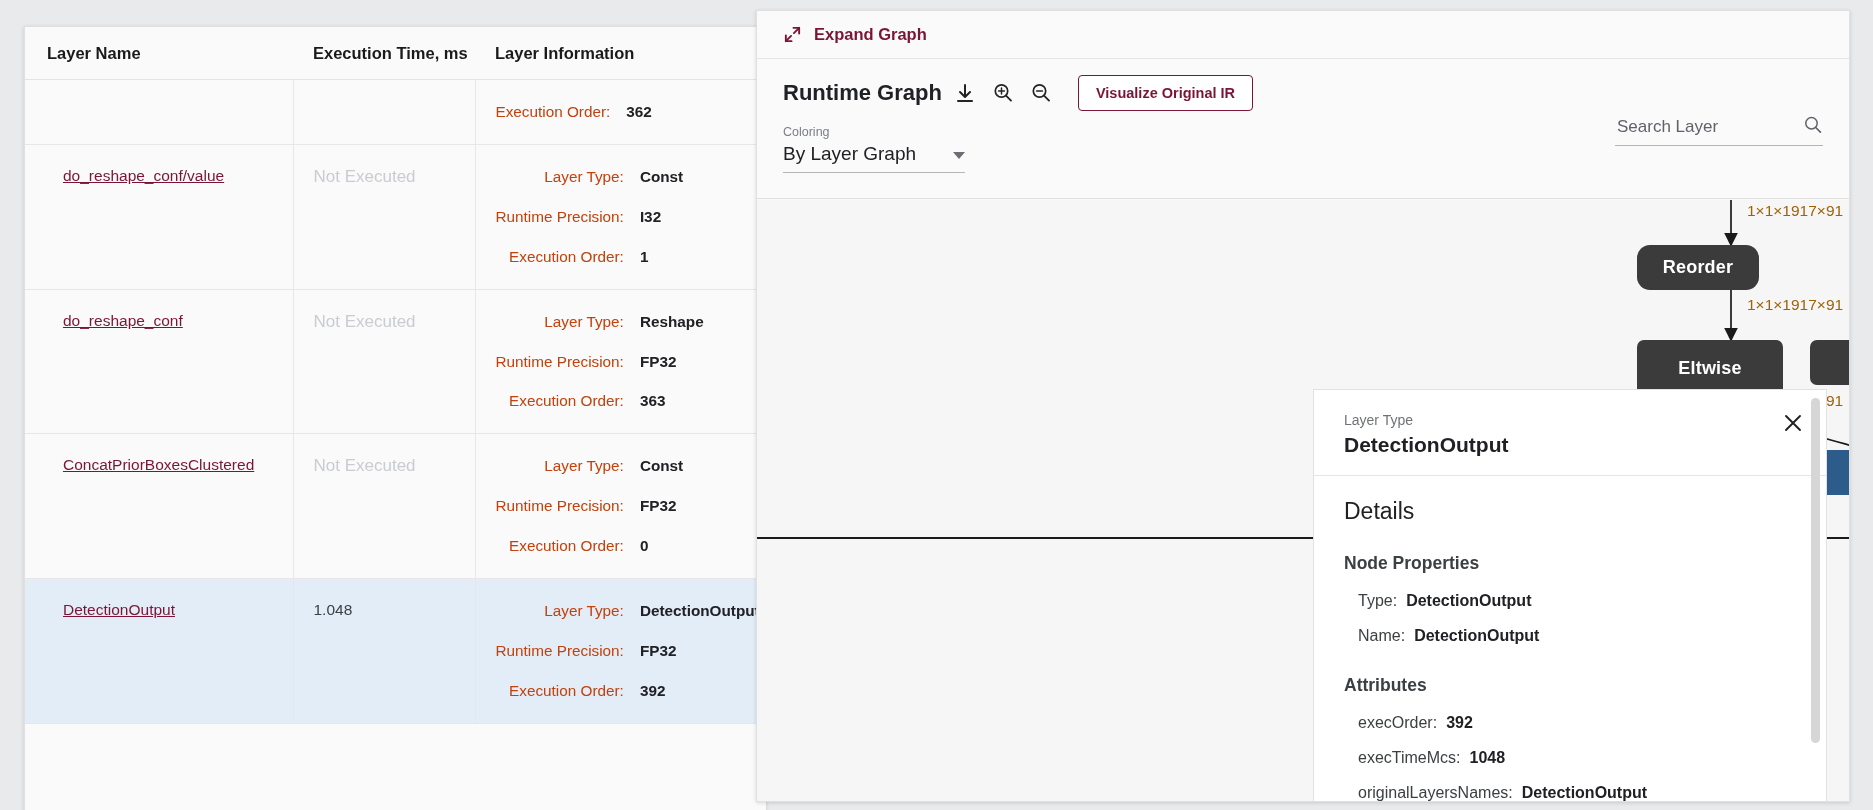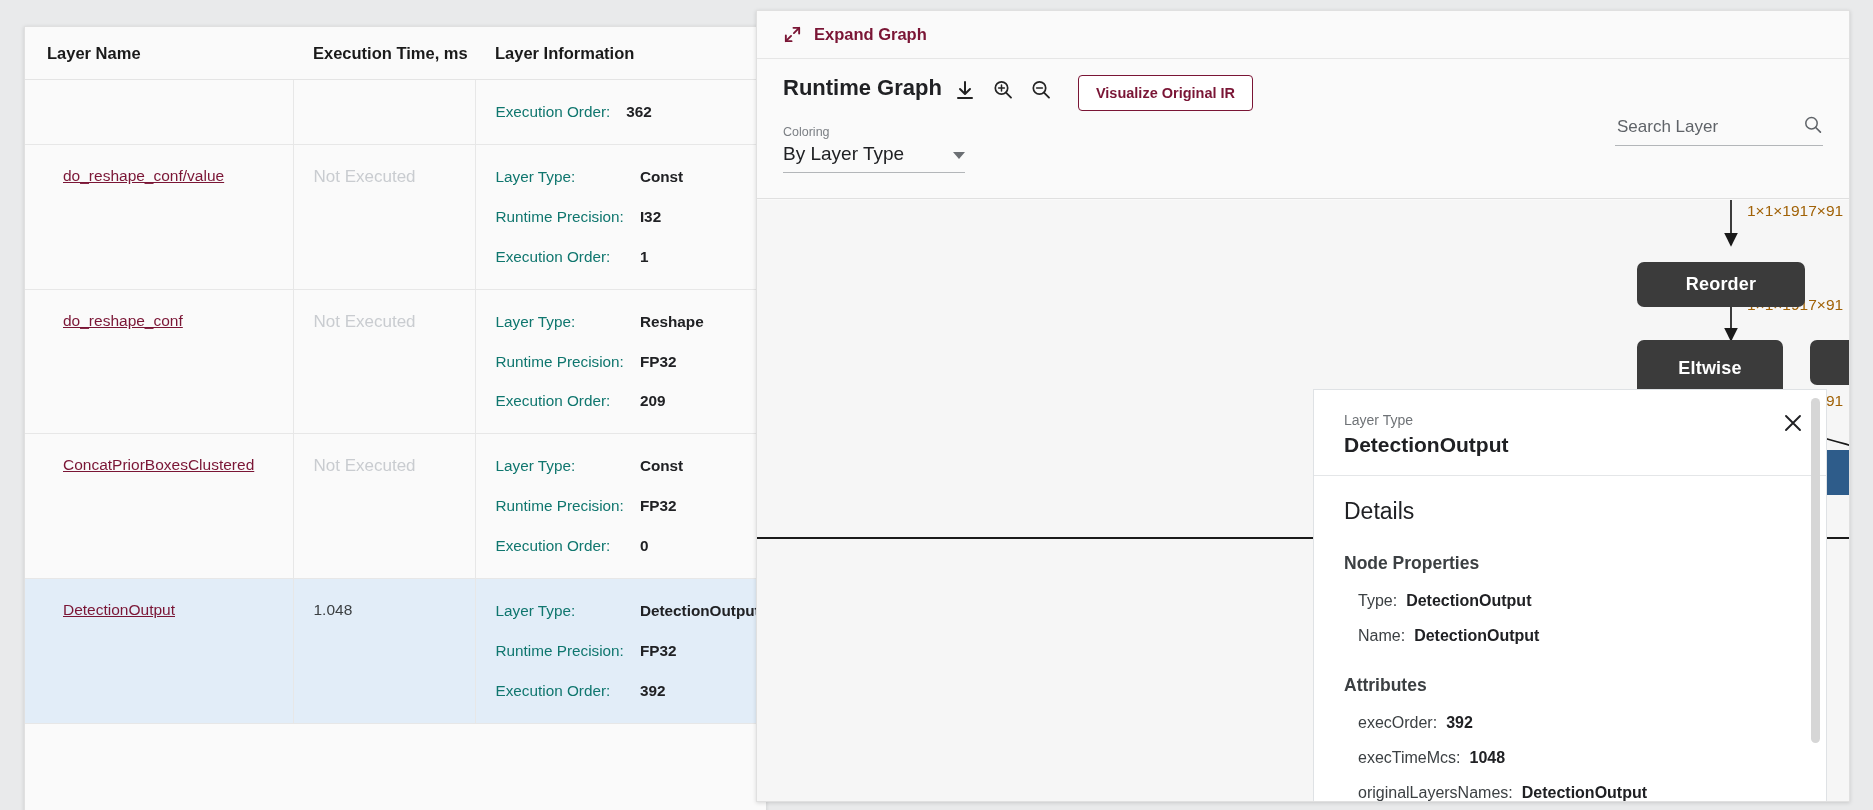--- a/index.html
+++ b/index.html
@@ -64,21 +64,21 @@
   .exec-time { color: #3c4043; font-size: 15.5px; }
   .info-grid { display: table; width: 100%; }
   .info-row { display: table-row; }
   .info-k, .info-v {
     display: table-cell;
     padding-bottom: 20px;
     font-size: 15.3px;
     line-height: 1.3;
     vertical-align: top;
   }
-  .info-k { color: #0f766e; white-space: nowrap; padding-right: 16px; width: 1%; }
+  .info-k { color: #c2410c; white-space: nowrap; padding-right: 16px; width: 1%; text-align: right; }
   .info-v { color: #202124; font-weight: bold; }
   .info-row:last-child .info-k, .info-row:last-child .info-v { padding-bottom: 0; }
   .info-k.wrapk { white-space: normal; width: 74px; }
 
   
   .graph-panel {
     position: absolute;
     left: 756px; top: 10px;
     width: 1094px; height: 792px;
     background: #fafafa;
@@ -100,21 +100,21 @@
   }
   .expand-ico { width: 19px; height: 19px; display: block; }
 
   .toolbar {
     position: relative;
     height: 140px;
     background: #fafafa;
     border-bottom: 1px solid #e0e0e0;
     padding: 16px 26px 0 26px;
   }
-  .tb-top { display: flex; gap: 8px; }
+  .tb-top { display: flex; align-items: center; gap: 8px; }
   .tb-title { font-size: 22px; font-weight: bold; color: #202124; }
   .ico-btn { cursor: pointer; display: flex; align-items: center; justify-content: center; width: 30px; height: 30px; }
   .vis-ir-btn {
     margin-left: 14px;
     border: 1px solid #7a1535;
     color: #7a1535;
     background: #fff;
     border-radius: 4px;
     padding: 9px 17px;
     font-size: 14.5px;
@@ -280,21 +280,21 @@
               <div class="info-row">
                 <span class="info-k">Layer Type:</span>
                 <span class="info-v">Reshape</span>
               </div>
               <div class="info-row">
                 <span class="info-k">Runtime Precision:</span>
                 <span class="info-v">FP32</span>
               </div>
               <div class="info-row">
                 <span class="info-k">Execution Order:</span>
-                <span class="info-v">209</span>
+                <span class="info-v">363</span>
               </div>
             </div>
           </td>
         </tr>
 
         <tr>
           <td>
             <span class="layer-link">ConcatPriorBoxesClustered</span>
           </td>
           <td class="vline">
@@ -388,21 +388,21 @@
             <path d="M6.6 9 L12.4 9" stroke="#232323" stroke-width="1.5" stroke-linecap="round"></path>
           </svg>
         </span>
 
         <button class="vis-ir-btn">Visualize Original IR</button>
       </div>
 
       <div class="coloring-wrap">
         <div class="coloring-label">Coloring</div>
         <div class="coloring-sel">
-          <span class="coloring-val">By Layer Type</span>
+          <span class="coloring-val">By Layer Graph</span>
           <span class="caret"></span>
         </div>
       </div>
 
       <div class="search-wrap">
         <div class="search-row">
           <input class="search-input" type="text" placeholder="Search Layer" style="">
           <span>
             <svg width="20" height="20" viewBox="0 0 20 20">
               <circle cx="8.5" cy="8.3" r="5.7" fill="none" stroke="#5f6368" stroke-width="1.5"></circle>
@@ -436,21 +436,21 @@
 
         <path d="M 0 338 L 1110 338" stroke="#1a1a1a" stroke-width="1.9" fill="none" marker-end="url(#ah)"></path>
 
         <path d="M 1222 365 L 1222 425" stroke="#1a1a1a" stroke-width="1.7" fill="none" marker-end="url(#ah)"></path>
       </svg>
 
       <span class="edge-label" style="left:990px; top:2px;">1×1×1917×91</span>
       <span class="edge-label" style="left:990px; top:96px;">1×1×1917×91</span>
       <span class="edge-label" style="left:990px; top:192px;">1×1×1917×91</span>
 
-      <div class="node" style="left:880px; top:62px; width:168px; height:45px;">
+      <div class="node" style="left:880px; top:45px; width:122px; height:45px;border-radius:13px;">
         <span>Reorder</span>
       </div>
 
       <div class="node" style="left:880px; top:140px; width:146px; height:57px;">
         <span>Eltwise</span>
       </div>
 
       <div class="node" style="left:1053px; top:140px; width:146px; height:45px;">
         
       </div>

